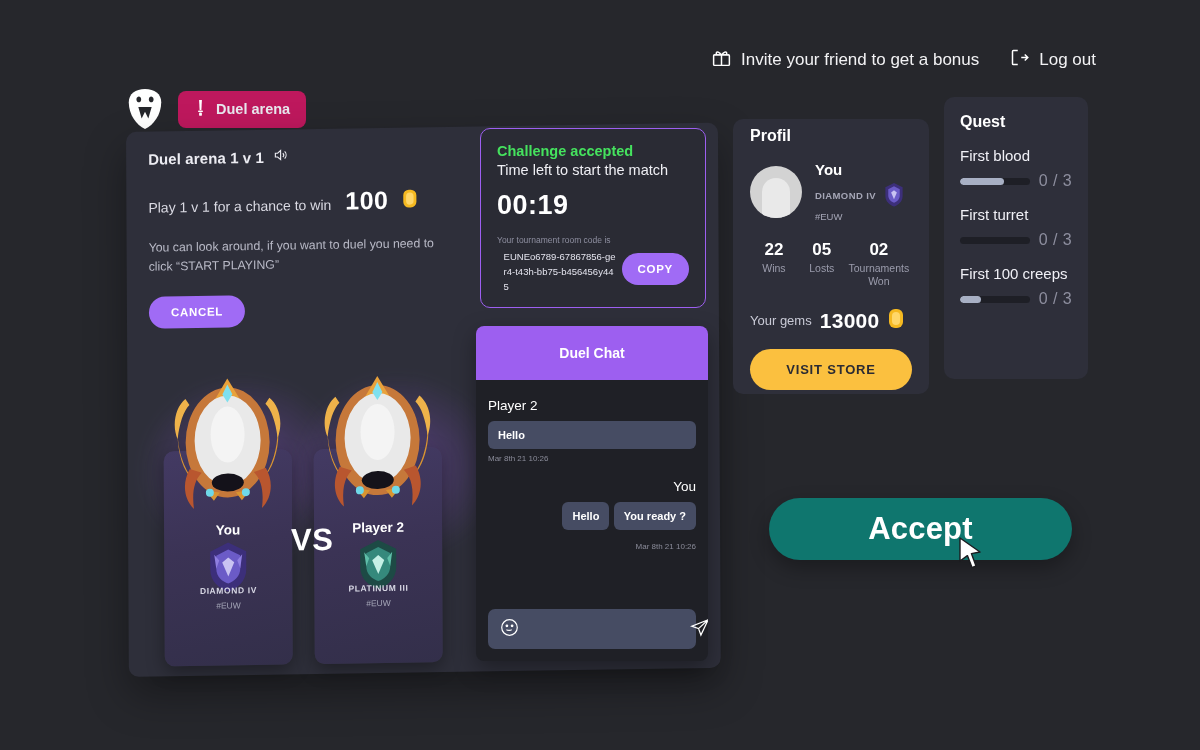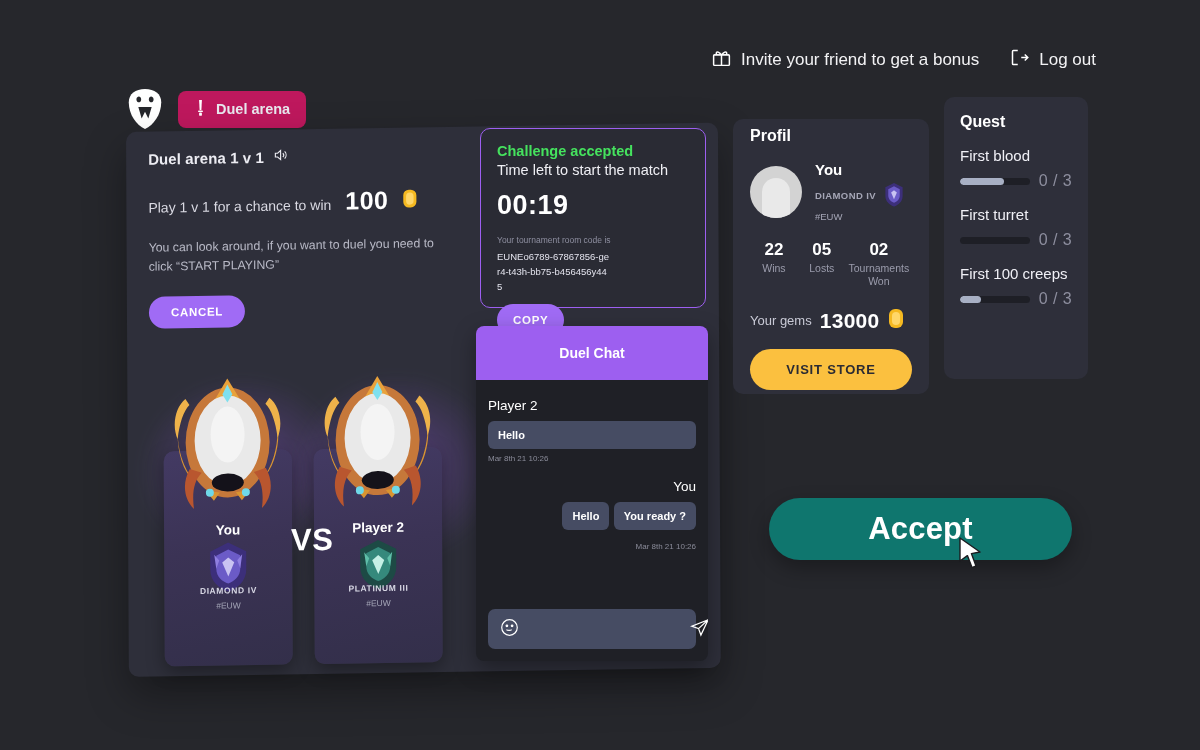--- a/index.html
+++ b/index.html
@@ -64,21 +64,21 @@
 
   
   .challenge {
     position: absolute; left: 480px; top: 128px; width: 226px; height: 180px;
     background: #2a2b34; border: 1.5px solid #9d5ff0; border-radius: 10px; padding: 14px 16px;
   }
   .ch-title { color: #45e25e; font-size: 14.5px; font-weight: 700; }
   .ch-sub { color: #efeff4; font-size: 14.5px; margin-top: 3px; }
   .ch-timer { color: #ffffff; font-size: 27px; font-weight: 800; margin-top: 12px; letter-spacing: .5px;}
   .ch-codelabel { color: #8e8fa0; font-size: 8.5px; margin-top: 14px;}
-  .ch-bottom { display: flex; align-items: flex-start; justify-content: space-between; margin-top: 4px; gap: 6px; flex-direction: column;}
+  .ch-bottom { display: flex; align-items: flex-start; justify-content: flex-end; margin-top: 4px; gap: 6px;}
   .ch-code { color: #e4e4ee; font-size: 9.5px; line-height: 15px; width: 112px; word-break: break-all;}
   .copy-btn { background: #a06bf5; color: #fff; border: none; border-radius: 18px; padding: 10px 16px; font-size: 11.5px; font-weight: 700; letter-spacing:.7px; cursor: pointer; margin-top: 4px;}
 
   
   .chat { position: absolute; left: 476px; top: 326px; width: 232px; height: 335px;
           background: #1f2026; border-radius: 8px; overflow: hidden; box-shadow: 0 8px 22px rgba(0,0,0,.35);}
   .chat-head { background: #9d5ff0; color: #fff; text-align:center; font-size: 14px; font-weight: 700; padding: 19px 0;}
   .chat-body { position: relative; height: 244px; padding: 18px 12px 0 12px;}
   .who { color: #fff; font-size: 13.5px; margin-bottom: 8px;}
   .who.right { text-align: right; }

